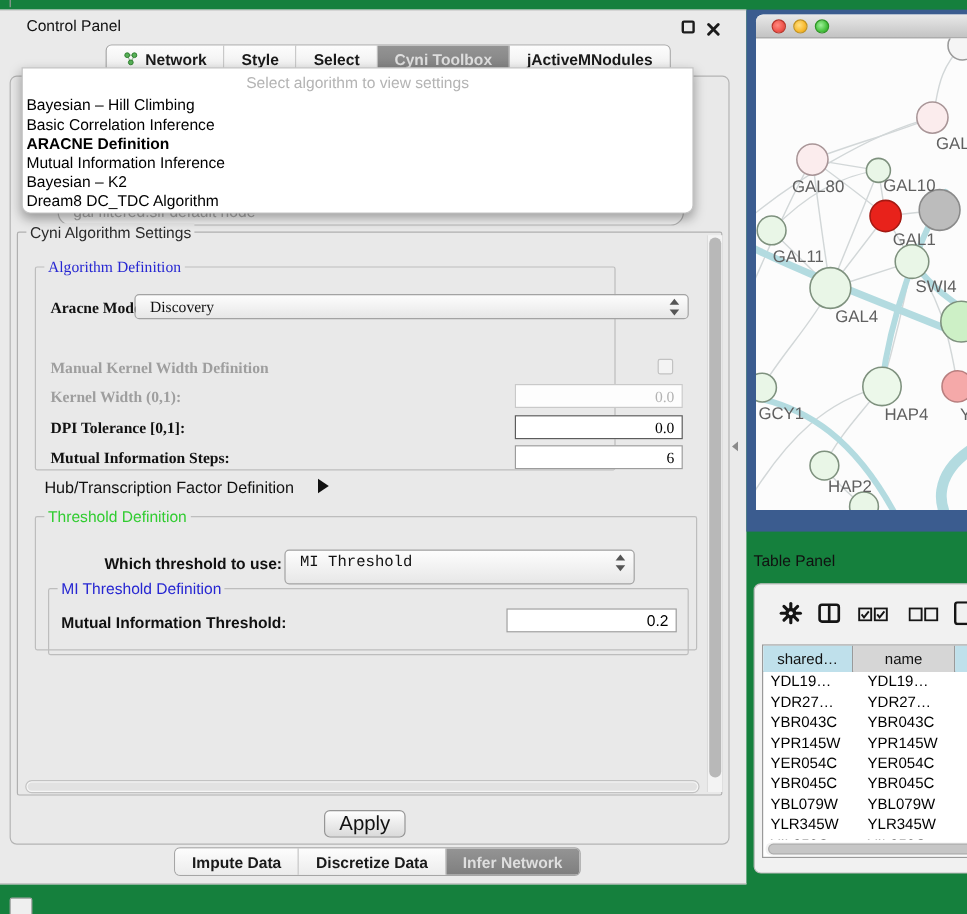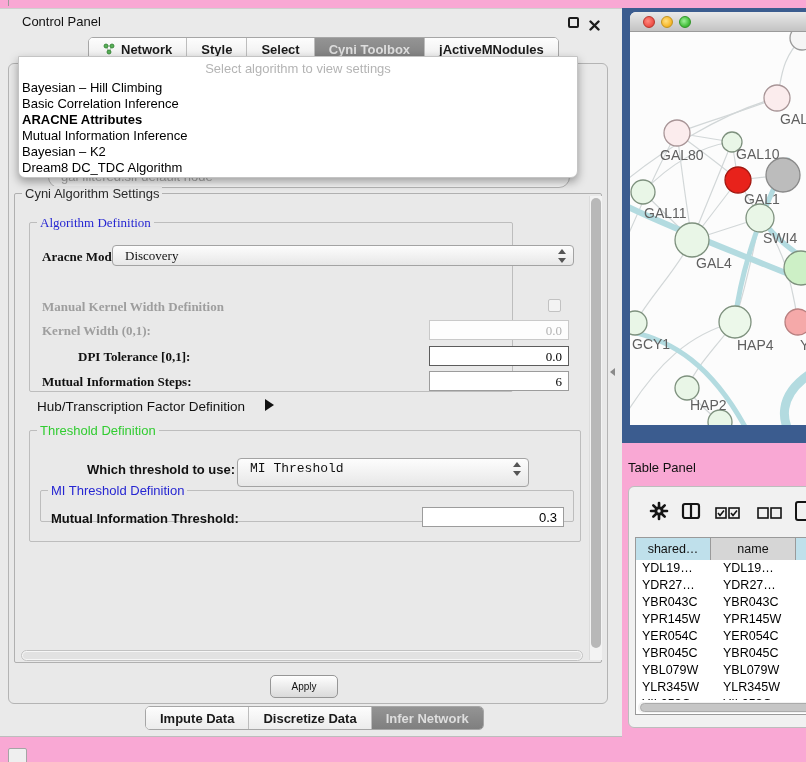--- a/index.html
+++ b/index.html
@@ -1,18 +1,18 @@
 <!DOCTYPE html>
 <html><head>
 <meta charset="utf-8">
 <style>
   * { margin:0; padding:0; box-sizing:border-box; }
   html,body { width:806px; height:762px; overflow:hidden; }
   body { font-family:"Liberation Sans", sans-serif; background:#e6e6e6; position:relative; }
-  #root { position:absolute; left:0; top:0; width:806px; height:762px; overflow:hidden; background:#f9a8d4; }
+  #root { position:absolute; left:0; top:0; width:806px; height:762px; overflow:hidden; background:#15803d; }
 
   
   .ctrl { position:absolute; left:0; top:8px; width:622px; height:729px; background:#eaeaea;
           border-top:1px solid #cfcfcf; border-bottom:1px solid #bdbdbd; }
   .cp-titlebar { position:absolute; left:0; top:0; width:100%; height:26px; }
   .cp-title { position:absolute; left:22px; top:5px; font-size:13px; color:#111; }
   .float-btn { position:absolute; left:568px; top:8px; width:11px; height:11px; border:2px solid #1c1c1c; border-radius:2px; background:transparent; }
   .close-btn { position:absolute; left:589px; top:8px; width:11px; height:11px; }
   .topline { position:absolute; left:8px; top:0px; width:1px; height:6px; background:#9a9a9a; }
 
@@ -75,21 +75,21 @@
   .attr-scroll { position:absolute; left:495px; top:2px; width:9px; height:66px; background:#f0f0f0; border-radius:5px; }
   .attr-scroll .thumb { position:absolute; left:1px; top:1px; width:7px; height:58px; background:#b3b3b3; border-radius:4px; }
 
   
   .vscroll { position:absolute; left:574px; top:2px; width:13px; height:464px; background:#f3f3f3; border-left:1px solid #dcdcdc; }
   .vscroll .thumb { position:absolute; left:1px; top:2px; width:10px; height:450px; background:#b8b8b8; border-radius:6px; }
   .hscroll-ctl { position:absolute; left:6px; top:456px; width:562px; height:11px; background:#f6f6f6; border:1px solid #c2c2c2; border-radius:6px; }
   .hscroll-ctl .thumb { position:absolute; left:1px; top:1px; width:558px; height:7px; background:#e2e2e2; border-radius:4px; }
 
   .apply { position:absolute; left:270px; top:666px; width:68px; height:23px; border:1px solid #969696; border-radius:5px;
-           background:linear-gradient(#fefefe,#dadada); font-size:10px; color:#111; font-family:"Liberation Sans",sans-serif; }
+           background:linear-gradient(#fefefe,#dadada); font-size:17px; color:#111; font-family:"Liberation Sans",sans-serif; }
 
   .splitter-arrow { position:absolute; left:610px; top:368px; width:0; height:0;
                     border-top:4px solid transparent; border-bottom:4px solid transparent; border-right:5px solid #8a8a8a; }
 
   
   .net-frame { position:absolute; left:622px; top:8px; width:184px; height:435px; background:#3b5c8f; overflow:hidden; }
   .net-window { position:absolute; left:8px; top:4px; width:200px; height:413px; background:#fcfcfc; border-radius:6px 0 0 0; overflow:hidden; }
   .net-titlebar { position:absolute; left:0; top:0; width:100%; height:20px; background:linear-gradient(#e9e9e9,#c3c3c3); border-bottom:1px solid #9b9b9b; }
   .tl { position:absolute; top:4px; width:12px; height:12px; border-radius:50%; }
   .tl.red    { left:13px; background:radial-gradient(circle at 4px 4px,#ff8a80,#f0544c 60%,#c93a30); border:1px solid #b8362c; }
@@ -161,21 +161,21 @@
 
     <div class="ghost-combo combo">
       <span class="combo-text">gal filtered.sif default node</span>
     </div>
 
     <div class="popup">
       <div class="popup-ph">Select algorithm to view settings</div>
       <div class="popup-list">
           <div class="popup-item">Bayesian – Hill Climbing</div>
           <div class="popup-item">Basic Correlation Inference</div>
-          <div class="popup-item hl">ARACNE Attributes</div>
+          <div class="popup-item hl">ARACNE Definition</div>
           <div class="popup-item">Mutual Information Inference</div>
           <div class="popup-item">Bayesian – K2</div>
           <div class="popup-item">Dream8 DC_TDC Algorithm</div>
         </div>
     </div>
 
     <div class="group settings">
       <span class="gtitle dark">Cyni Algorithm Settings</span>
 
       <div class="group" style="left:14px; top:28px; width:484px; height:170px;font-family:Liberation Serif, serif;">
@@ -189,21 +189,21 @@
 
 
         <span class="lbl dis" style="left:12px; top:76px;">Manual Kernel Width Definition</span>
         <span class="checkbox" style="left:518px; top:76px;"></span>
 
         <span class="lbl dis" style="left:12px; top:100px;">Kernel Width (0,1):</span>
         <div class="numfield dis" style="left:399px; top:97px; width:140px;">
           <span>0.0</span>
         </div>
 
-        <span class="lbl" style="left:12px; top:126px;margin-left:36px;">DPI Tolerance [0,1]:</span>
+        <span class="lbl" style="left:12px; top:126px;">DPI Tolerance [0,1]:</span>
         <div class="numfield strong" style="left:399px; top:123px; width:140px;">
           <span>0.0</span>
         </div>
 
         <span class="lbl" style="left:12px; top:151px;">Mutual Information Steps:</span>
         <div class="numfield" style="left:399px; top:148px; width:140px;">
           <span>6</span>
         </div>
       </div>
 
@@ -212,25 +212,25 @@
 
       <div class="group" style="left:14px; top:236px; width:552px; height:112px;">
         <span class="gtitle green">Threshold Definition</span>
 
         <span class="lbl" style="left:57px; top:31px;">Which threshold to use:</span>
         <div class="combo" style="position:absolute; left:207px; top:27px; width:292px; height:29px;font-family:Liberation Mono, monospace;">
           <span class="combo-text">MI Threshold</span>
           <span class="stepper"></span>
         </div>
 
-        <div class="group" style="left:10px; top:59px; width:534px; height:32px;text-align:center;">
+        <div class="group" style="left:10px; top:59px; width:534px; height:56px;text-align:center;">
           <span class="gtitle blue" style="background:#e9e9e9;">MI Threshold Definition</span>
           <span class="lbl" style="left:10px; top:20px;">Mutual Information Threshold:</span>
           <div class="numfield" style="left:381px; top:16px; width:142px;">
-            <span>0.3</span>
+            <span>0.2</span>
           </div>
         </div>
       </div>
 
 
       <div class="vscroll">
         <div class="thumb"></div>
       </div>
       <div class="hscroll-ctl">
         <div class="thumb"></div>

